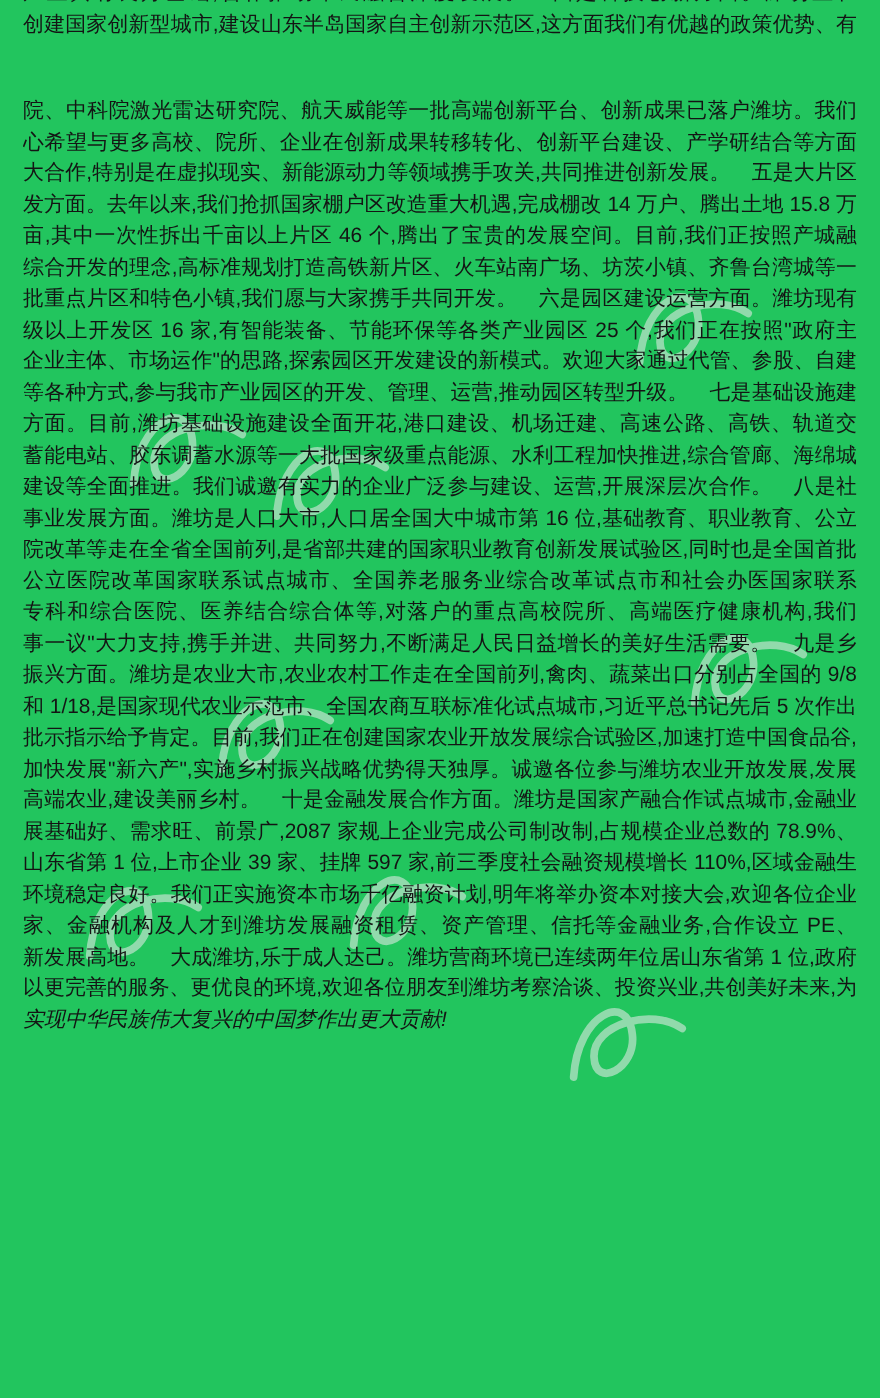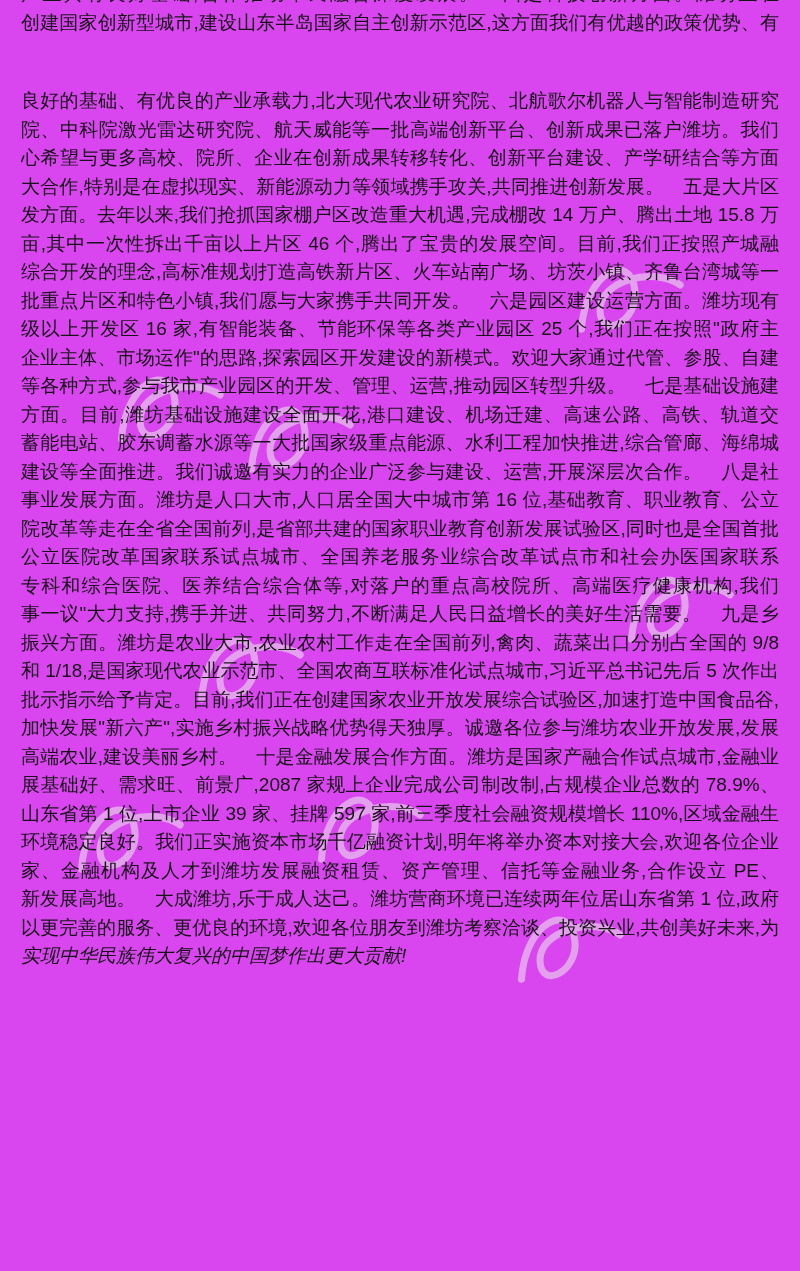--- a/index.html
+++ b/index.html
@@ -1,20 +1,20 @@
 <!DOCTYPE html>
 <html><head>
 <meta charset="utf-8">
 <style>
   html, body { margin: 0; padding: 0; background: #ffffff; }
   .page {
     position: relative;
     width: 800px;
     height: 1271px;
-    background: #d946ef;
+    background: #22c55e;
     overflow: hidden;
     font-family: "Liberation Sans", sans-serif;
     color: #141414;
   }
   .watermark-layer {
     position: absolute;
     inset: 0;
     z-index: 0;
     pointer-events: none;
   }
@@ -74,21 +74,20 @@
       <path d="M10 60 C 35 8, 85 6, 74 44 C 66 74, 24 78, 34 50 C 44 22, 100 28, 118 56" fill="none" stroke="#ececec" stroke-width="7" stroke-linecap="round"></path>
     </svg>
   </div>
 
   <div class="textblock block-top">
       <div class="line">产业具有良好基础,合作推动军民融合深度发展。　四是科技创新方面。潍坊正在</div>
       <div class="line">创建国家创新型城市,建设山东半岛国家自主创新示范区,这方面我们有优越的政策优势、有</div>
     </div>
 
   <div class="textblock block-body">
-      <div class="line">良好的基础、有优良的产业承载力,北大现代农业研究院、北航歌尔机器人与智能制造研究</div>
       <div class="line">院、中科院激光雷达研究院、航天威能等一批高端创新平台、创新成果已落户潍坊。我们衷</div>
       <div class="line">心希望与更多高校、院所、企业在创新成果转移转化、创新平台建设、产学研结合等方面扩</div>
       <div class="line">大合作,特别是在虚拟现实、新能源动力等领域携手攻关,共同推进创新发展。　五是大片区开</div>
       <div class="line">发方面。去年以来,我们抢抓国家棚户区改造重大机遇,完成棚改 14 万户、腾出土地 15.8 万</div>
       <div class="line">亩,其中一次性拆出千亩以上片区 46 个,腾出了宝贵的发展空间。目前,我们正按照产城融合、</div>
       <div class="line">综合开发的理念,高标准规划打造高铁新片区、火车站南广场、坊茨小镇、齐鲁台湾城等一大</div>
       <div class="line">批重点片区和特色小镇,我们愿与大家携手共同开发。　六是园区建设运营方面。潍坊现有省</div>
       <div class="line">级以上开发区 16 家,有智能装备、节能环保等各类产业园区 25 个,我们正在按照"政府主导、</div>
       <div class="line">企业主体、市场运作"的思路,探索园区开发建设的新模式。欢迎大家通过代管、参股、自建</div>
       <div class="line">等各种方式,参与我市产业园区的开发、管理、运营,推动园区转型升级。　七是基础设施建设</div>

